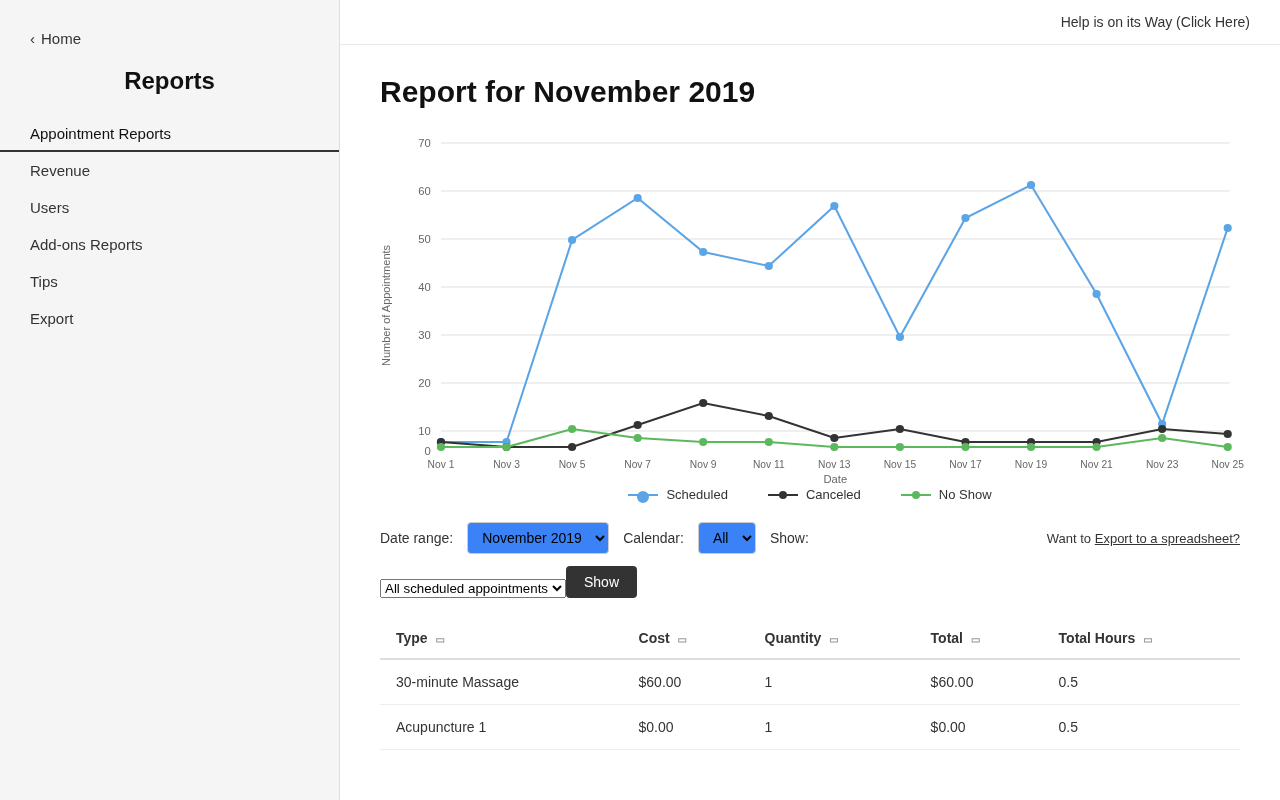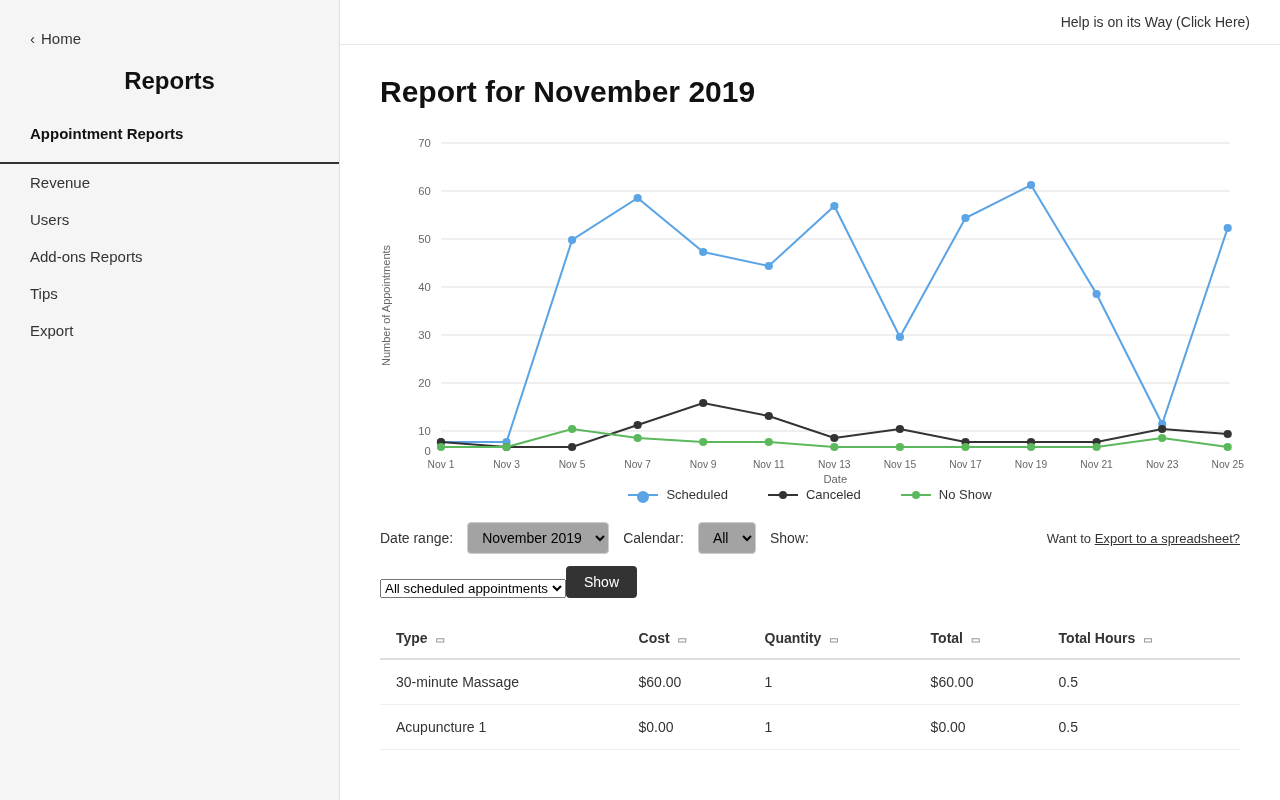--- a/index.html
+++ b/index.html
@@ -33,25 +33,25 @@
     }
     .sidebar-nav { display: flex; flex-direction: column; }
     .sidebar-nav-item {
       padding: 10px 30px;
       font-size: 15px;
       color: #333;
       cursor: pointer;
       text-decoration: none;
     }
     .sidebar-nav-item.active {
-      font-weight: 700;
+      font-weight: 400;
       border-bottom: 2px solid #333;
       display: inline-block;
       color: #111;
-      padding-bottom: 20px;
+      padding-bottom: 8px;
     }
 
     
     #main {
       flex: 1;
       display: flex;
       flex-direction: column;
       overflow-y: auto;
     }
 
@@ -168,21 +168,21 @@
       gap: 14px;
       margin-bottom: 12px;
       flex-wrap: wrap;
     }
     .controls-row label { font-size: 14px; color: #333; }
     .controls-row select {
       border: 1px solid #ccc;
       border-radius: 4px;
       padding: 6px 10px;
       font-size: 14px;
-      background: #a3a3a3;
+      background: #3b82f6;
       cursor: pointer;
     }
     .show-btn {
       background: #333;
       color: #fff;
       border: none;
       border-radius: 4px;
       padding: 8px 18px;
       font-size: 14px;
       cursor: pointer;

